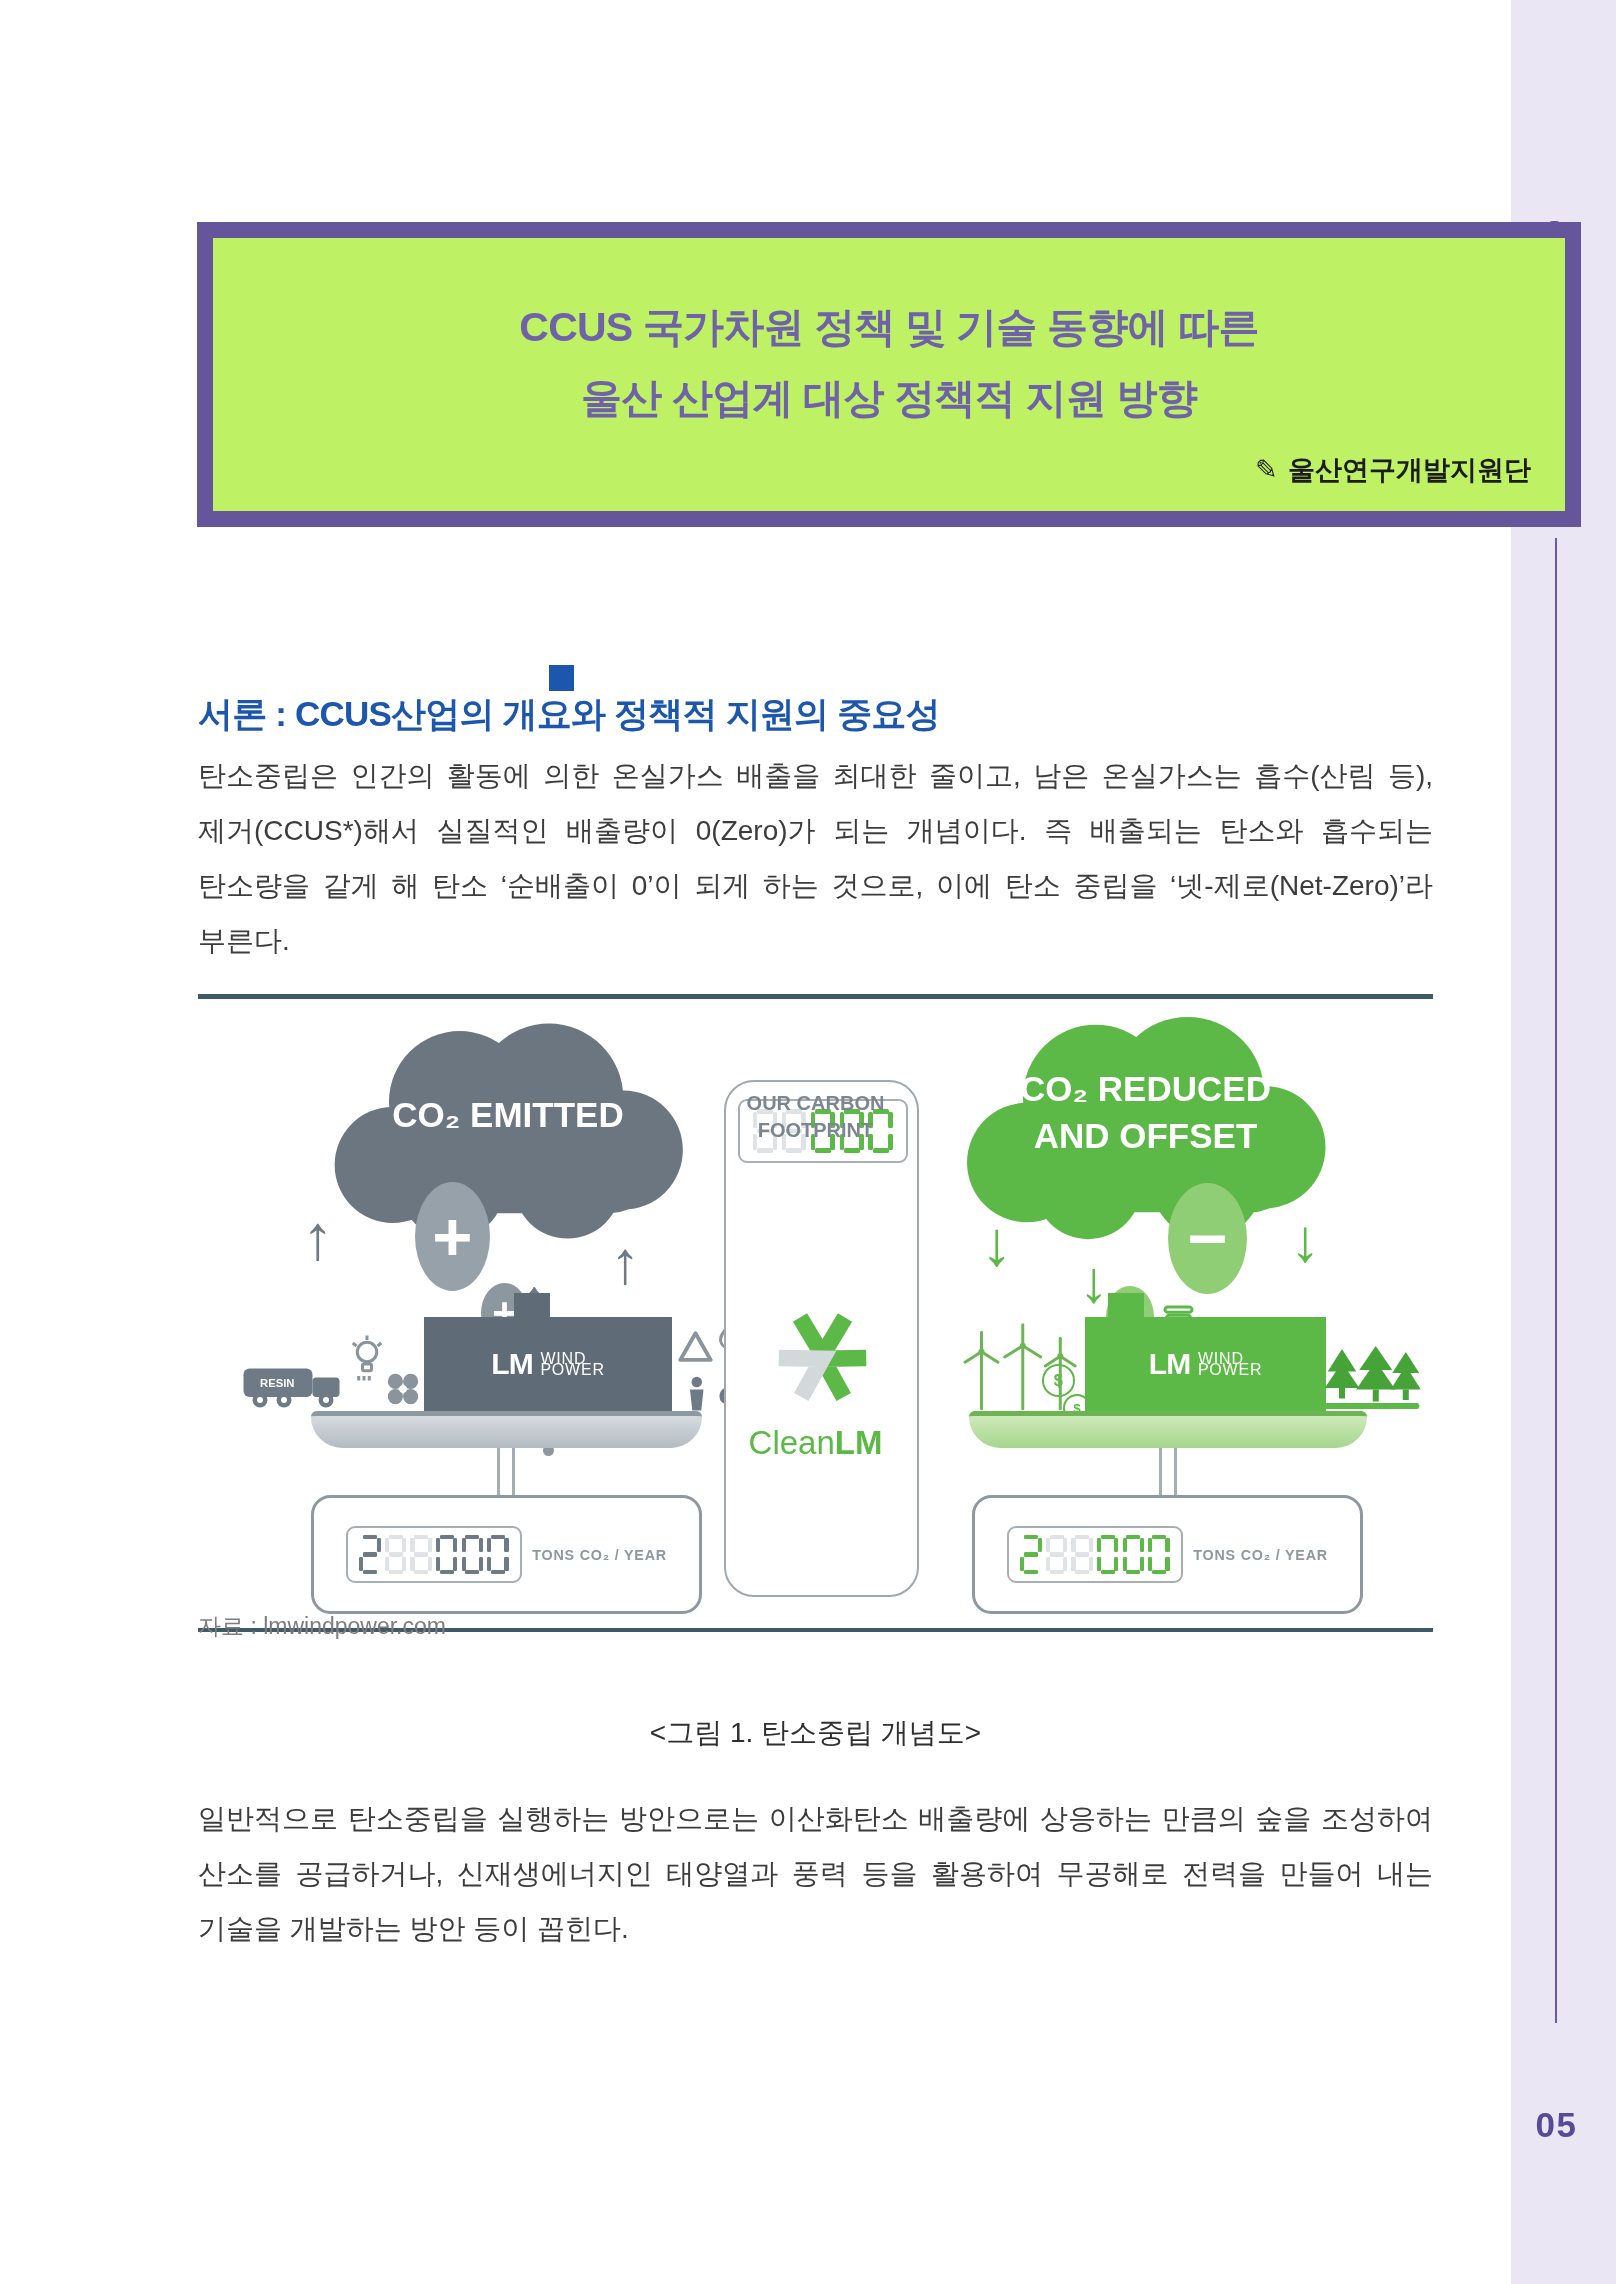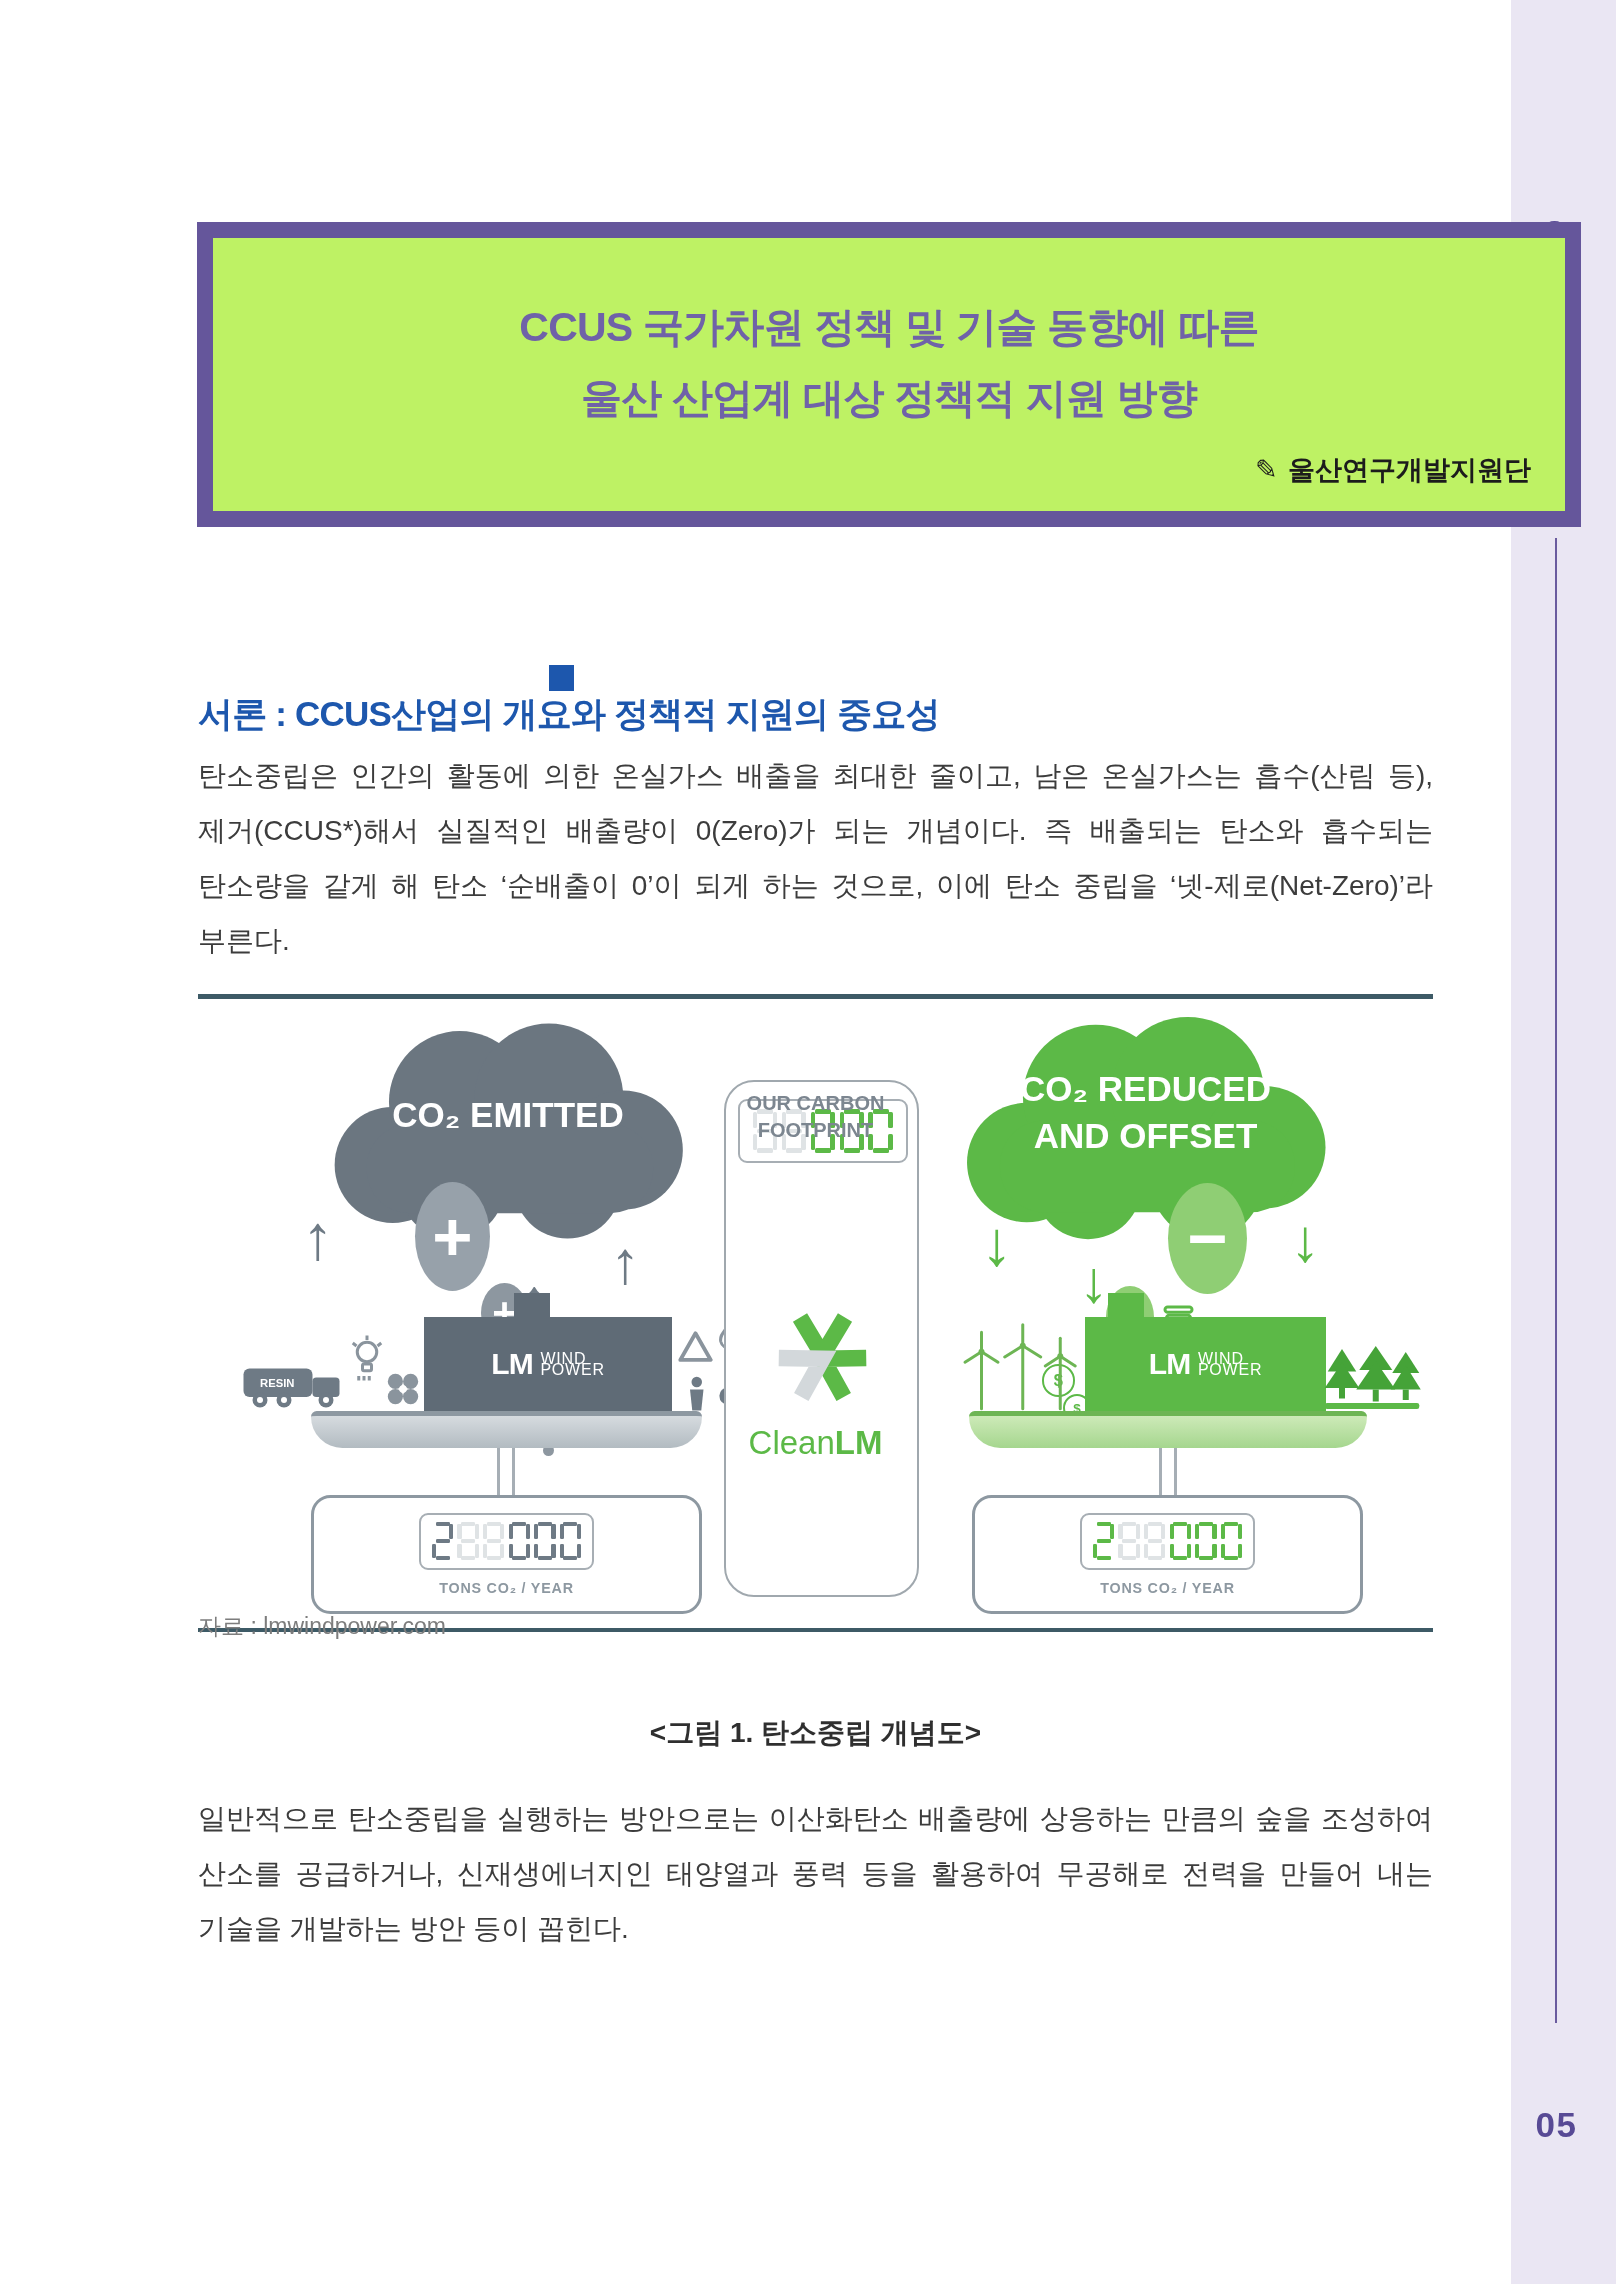--- a/index.html
+++ b/index.html
@@ -49,21 +49,21 @@
   .factory .block{width:100%;height:100%;display:flex;align-items:center;justify-content:center;gap:7.5px;}
   .factory .chimney{position:absolute;width:36px;height:27px;top:-24px;}
   .factory .lm{font-size:30px;font-weight:800;color:#fff;letter-spacing:-0.8px;}
   .factory .wp{display:flex;flex-direction:column;font-size:16px;font-weight:400;color:#fff;line-height:11.3px;letter-spacing:0.8px;}
 
   .pan{position:absolute;height:32px;border-top:5.3px solid #8d98a1;border-radius:6px 6px 33px 33px;}
   .pan-gray{background:linear-gradient(#d6dbdf,#b2bbc1);}
   .pan-green{background:linear-gradient(#cdeab8,#a5d68e);border-top-color:#6db554;}
   .pillar{position:absolute;width:12px;border-left:3px solid #a6aeb5;border-right:3px solid #a6aeb5;}
   .base{position:absolute;box-sizing:border-box;border:3px solid #8d98a1;border-radius:19.5px;background:#fff;
-    display:flex;flex-direction:column;align-items:center;justify-content:center;gap:10.5px;}
+    display:flex;flex-direction:row;align-items:center;justify-content:center;gap:10.5px;}
   .tons-label{font-size:14.3px;font-weight:700;color:#8d98a1;letter-spacing:0.8px;}
 
   .display{display:flex;gap:.18em;background:#fff;border:2.3px solid #a7aeb4;border-radius:9px;
     padding:.32em .5em;align-items:center;}
   .sseg{position:relative;width:.95em;height:1.7em;display:inline-block;}
   .sg{position:absolute;background:currentColor;border-radius:.06em;}
   .sg-a{left:.16em;right:.16em;top:0;height:.18em}
   .sg-g{left:.16em;right:.16em;top:calc(50% - .09em);height:.18em}
   .sg-d{left:.16em;right:.16em;bottom:0;height:.18em}
   .sg-f{left:0;top:.1em;width:.18em;height:calc(50% - .2em)}
@@ -79,21 +79,21 @@
   .center-label{position:absolute;left:0;top:96px;width:100%;text-align:center;
     font-size:20px;font-weight:800;color:#7c8690;line-height:27px;letter-spacing:0;}
   .brand{position:absolute;left:0;top:430px;width:100%;text-align:center;font-size:33px;color:#5cb947;}
   .brand .bold{font-weight:800;}
 
   .coin{position:absolute;border:2.3px solid #5cb947;border-radius:50%;background:#fff;color:#5cb947;
     display:flex;align-items:center;justify-content:center;font-weight:700;}
 
   .source-note{position:absolute;left:198px;top:1611px;font-size:23px;color:#7d7d7d;}
   .fig-caption{position:absolute;left:198px;top:1714px;width:1235px;text-align:center;
-    font-size:28px;color:#2f2f2f;font-weight:bold;}
+    font-size:28px;color:#2f2f2f;}
 </style>
 </head>
 <body>
 
 <div id="page">
 
   <div class="sidebar"></div>
   <div class="sidebar-vtext">01 지역과학기술 COLUMN</div>
   <div class="sidebar-vline"></div>
   <div class="page-number">05</div>

